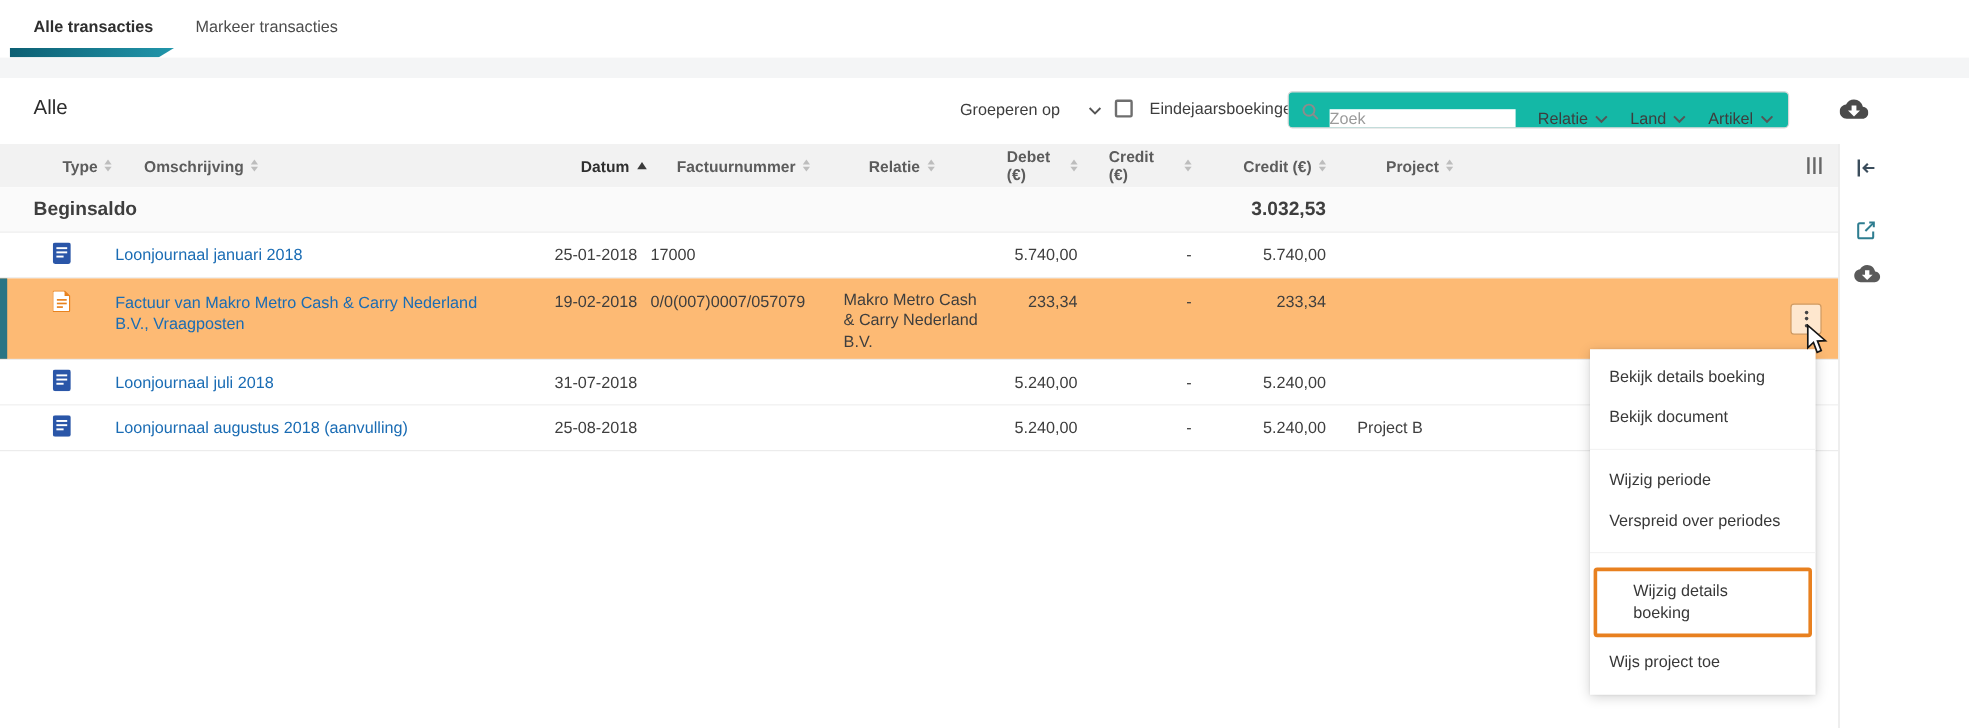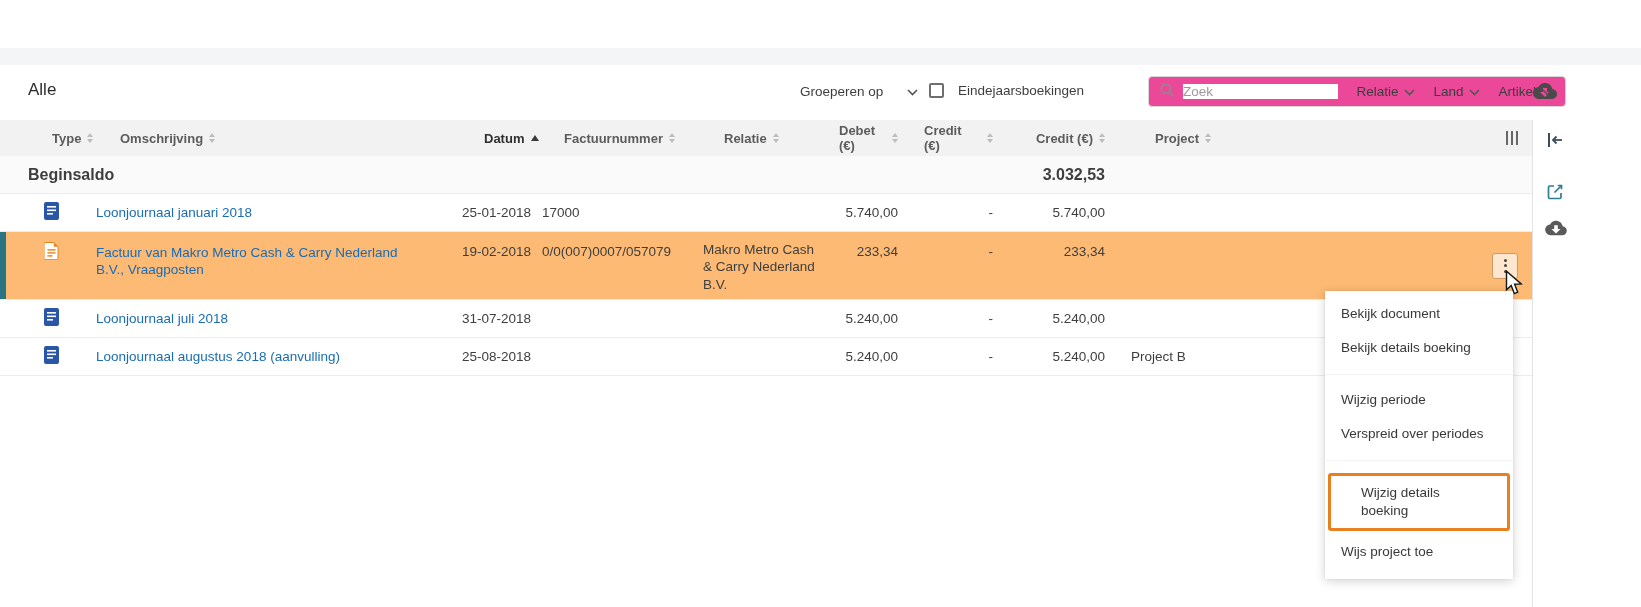--- a/index.html
+++ b/index.html
@@ -22,23 +22,23 @@
     clip-path:polygon(0 0,100% 0,calc(100% - 13px) 100%,0 100%); }
   .band { position:absolute; top:48px; left:0; width:100%; height:17px; background:#f4f5f6; }
 
   
   .page-title { position:absolute; left:28px; top:80px; font-size:17px; font-weight:500; color:#2d2d2d; }
   .groupby { position:absolute; left:800px; top:84px; display:flex; align-items:center; gap:24px;
     font-size:13.5px; color:#3d3d3d; cursor:pointer; }
   .yearend { position:absolute; left:929px; top:83px; display:flex; align-items:center; gap:14px;
     font-size:13.5px; color:#3d3d3d; cursor:pointer; }
   .checkbox { width:15px; height:15px; border:2px solid #6e6e6e; border-radius:2px; background:#fff; }
-  .searchbar { position:absolute; left:1148px; top:76px; width:418px; height:31px;
-    border:1px solid #d8d8d8; border-radius:4px; background:#ec4899;
-    display:flex; align-items:center; padding:0 12px 0 10px; }
+  .searchbar { position:absolute; left:1073px; top:76px; width:418px; height:31px;
+    border:1px solid #d8d8d8; border-radius:4px; background:#14b8a6;
+    display:flex; align-items:flex-end; padding:0 12px 0 10px; }
   .searchbar input { border:none; outline:none; flex:1; min-width:40px; font-size:13.5px;
     font-family:inherit; color:#333; margin-left:8px; }
   .searchbar input::placeholder { color:#9b9b9b; }
   .sfilter { display:flex; align-items:center; gap:6px; font-size:13.5px; color:#3d3d3d;
     margin-left:18px; cursor:pointer; white-space:nowrap; }
   .cloud-top { position:absolute; left:1533px; top:81px; cursor:pointer; }
 
   
   .table { position:absolute; left:0; top:120px; width:1532px; }
   .grid { display:grid;
@@ -100,20 +100,25 @@
   .mhl { margin:4px 3px; border:3px solid #e8801f; border-radius:3px; }
   .mhl .mi { padding:8px 30px; }
 
   .cursor { position:absolute; left:1505px; top:270px; z-index:20; pointer-events:none; }
 </style>
 </head>
 <body>
 
 <div class="stage">
 
+  <div class="tabbar">
+    <div class="tab-label-1">Alle transacties</div>
+    <div class="tab-label-2">Markeer transacties</div>
+    <div class="tab-underline"></div>
+  </div>
   <div class="band"></div>
 
   <div class="page-title">Alle</div>
 
   <div class="groupby">
     <span>Groeperen op</span>
     <span>
       <svg width="11" height="7" viewBox="0 0 11 7">
           <path d="M1 1 L5.5 5.5 L10 1" fill="none" stroke="#555" stroke-width="1.6"></path>
         </svg>
@@ -366,22 +371,22 @@
     <span class="rail-btn b3">
       <span>
         <svg width="22" height="18" viewBox="0 2 24 20">
             <path fill="#5a5a5a" d="M19.35 10.04C18.67 6.59 15.64 4 12 4 9.11 4 6.6 5.64 5.35 8.04 2.34 8.36 0 10.91 0 14c0 3.31 2.69 6 6 6h13c2.76 0 5-2.24 5-5 0-2.64-2.05-4.78-4.65-4.96zM17 13l-5 5-5-5h3V9h4v4h3z"></path>
           </svg>
       </span>
     </span>
   </div>
 
   <div class="menu">
+    <div class="mi">Bekijk details boeking</div>
     <div class="mi">Bekijk document</div>
-    <div class="mi">Bekijk details boeking</div>
     <div class="msep"></div>
     <div class="mi">Wijzig periode</div>
     <div class="mi">Verspreid over periodes</div>
     <div class="msep"></div>
     <div class="mhl">
       <div class="mi">Wijzig details boeking</div>
     </div>
     <div class="mi">Wijs project toe</div>
   </div>
 

